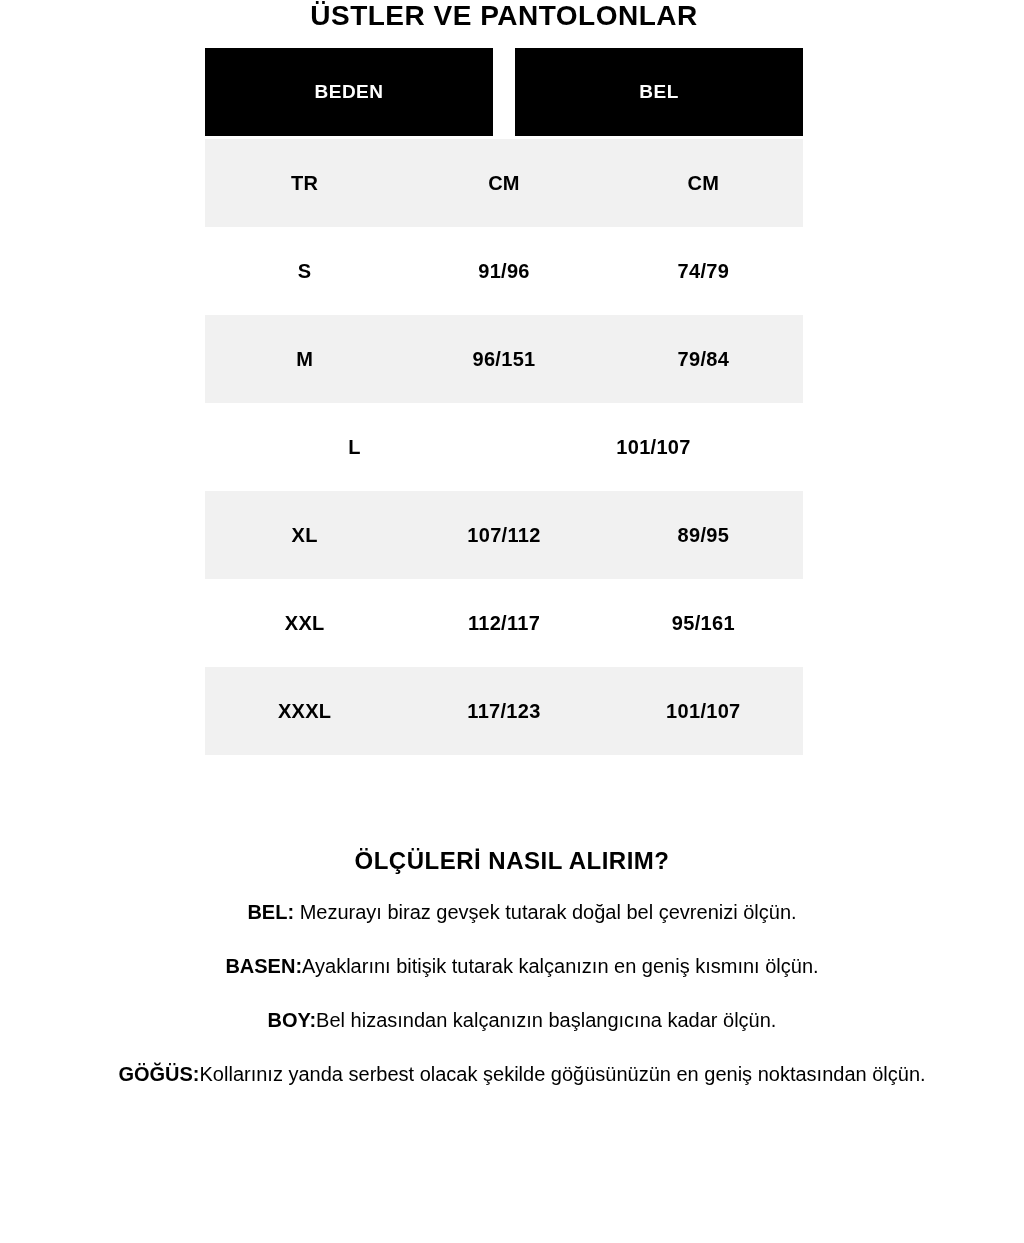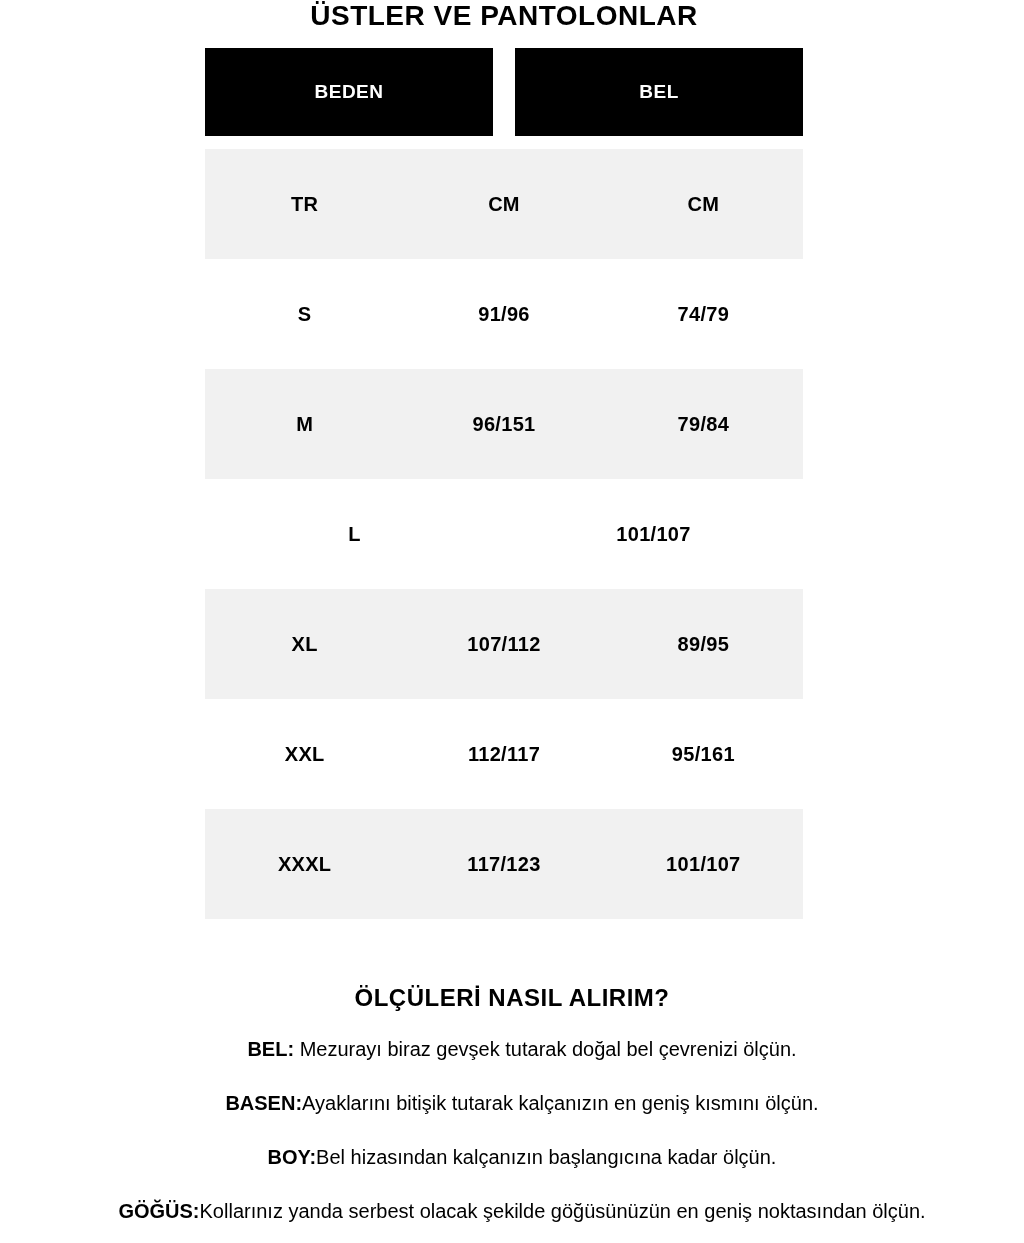--- a/index.html
+++ b/index.html
@@ -29,53 +29,53 @@
     font-weight: bold;
     letter-spacing: 0.5px;
     white-space: nowrap;
   }
   .size-table {
     width: 100%;
   }
   .thead-row {
     display: flex;
     gap: 22px;
-    margin-bottom: 13px;
+    margin-bottom: 3px;
   }
   .th-cell {
     flex: 1;
     height: 88px;
     background: #000000;
     color: #ffffff;
     display: flex;
     align-items: center;
     justify-content: center;
     font-size: 19px;
     font-weight: bold;
     letter-spacing: 0.5px;
   }
   .t-row {
     display: flex;
-    height: 110px;
+    height: 88px;
     background: #ffffff;
   }
   .t-row.alt {
     background: #f1f1f1;
   }
   .td-cell {
     flex: 1;
     display: flex;
     align-items: center;
     justify-content: center;
     font-size: 20px;
     font-weight: bold;
     letter-spacing: 0.3px;
   }
   .guide {
-    margin-top: 65px;
+    margin-top: 92px;
     width: 1024px;
     text-align: center;
   }
   .guide-heading {
     margin: 0 0 26px 0;
     font-size: 24px;
     line-height: 28px;
     font-weight: bold;
     letter-spacing: 0.5px;
   }

